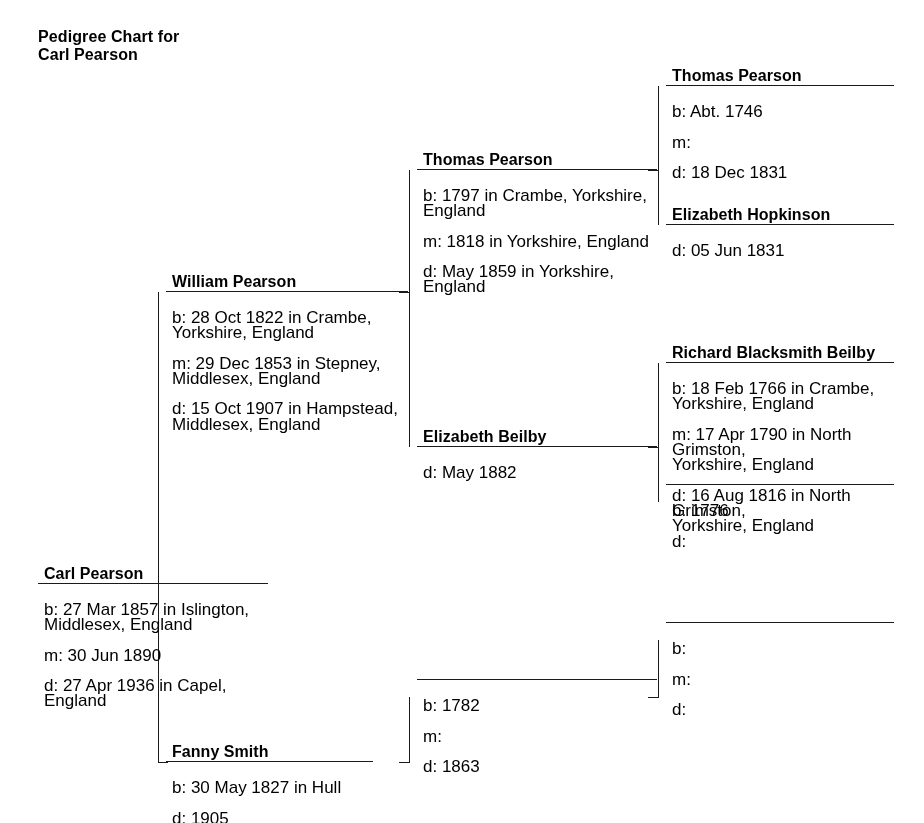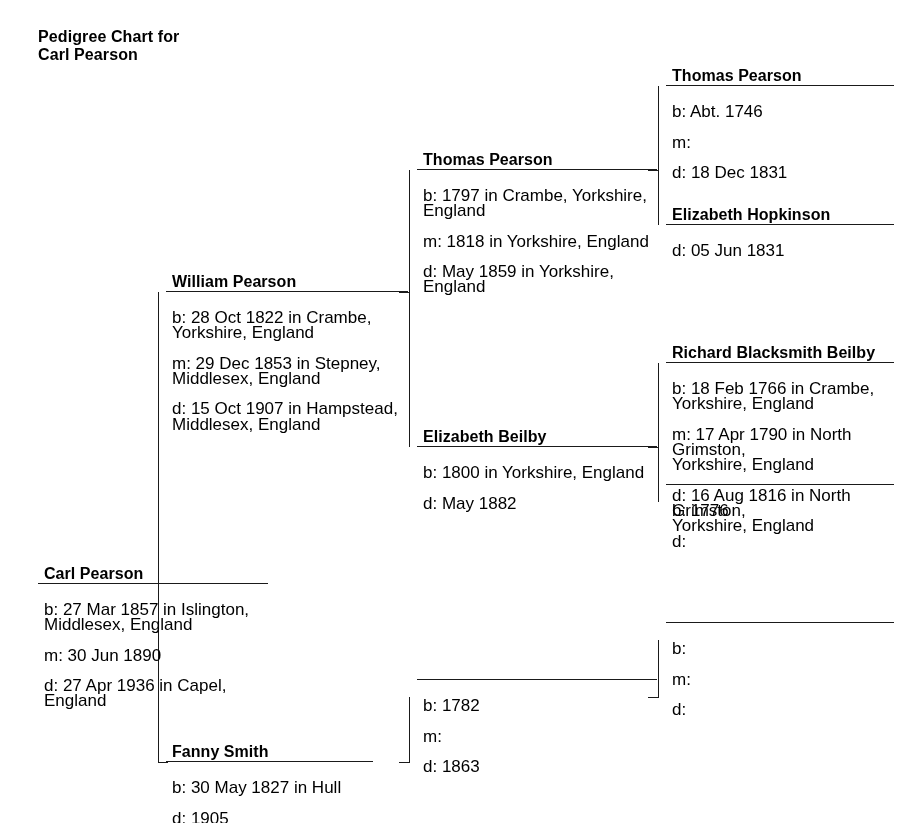--- a/index.html
+++ b/index.html
@@ -137,21 +137,20 @@
 England</span>
     <span class="fact">m: 1818 in Yorkshire, England</span>
     <span class="fact">d: May 1859 in Yorkshire, England</span>
   </div>
 </div>
 
 <div class="person" style="left:417px; top:429px; width:240px;">
   <div class="name">Elizabeth Beilby</div>
   <div class="rule"></div>
   <div class="details">
-    <span class="fact">b: 1800 in Yorkshire, England</span>
     <span class="fact">d: May 1882</span>
   </div>
 </div>
 
 <div class="person" style="left:417px; top:679px; width:240px;">
   <div class="rule"></div>
   <div class="details">
     <span class="fact">b: 1782</span>
     <span class="fact">m:</span>
     <span class="fact">d: 1863</span>

